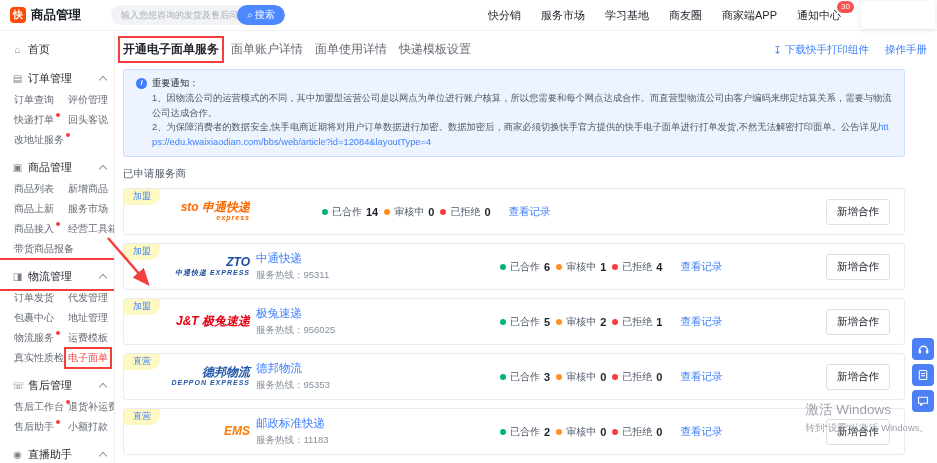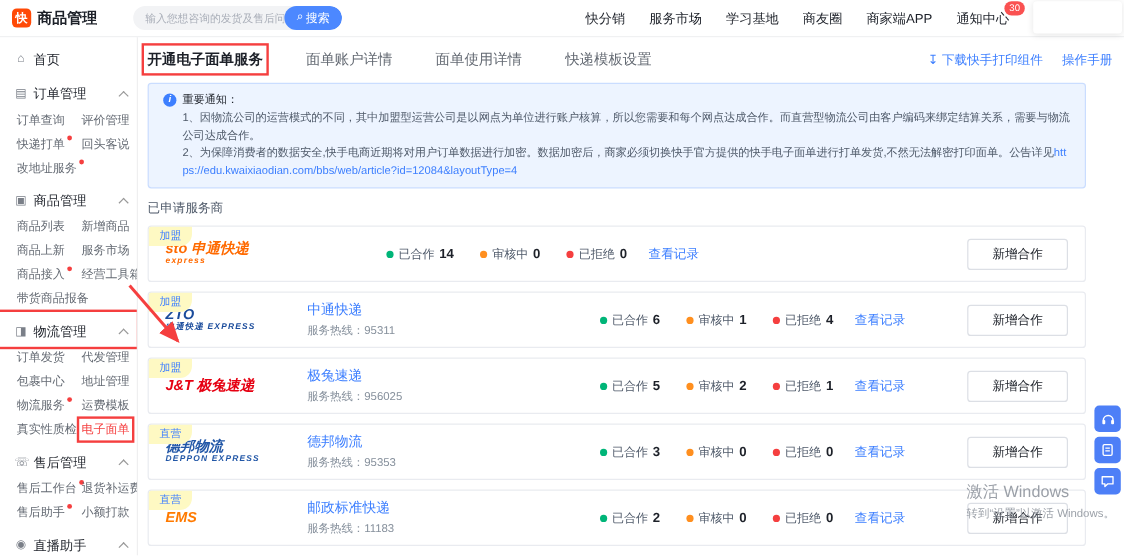--- a/index.html
+++ b/index.html
@@ -38,53 +38,53 @@
   .side-item{white-space:nowrap;cursor:pointer;position:relative;width:max-content;}
   .side-item.wide{grid-column:1 / span 2;}
   .side-item.dot::after{content:"";display:inline-block;width:4px;height:4px;border-radius:50%;
                         background:#F53F3F;vertical-align:top;margin:0 0 0 2px;}
   .side-item.act{color:#F53F3F;}
   .ann{outline:2px solid #F53F3F;outline-offset:0;}
   .ann2{outline:2px solid #F53F3F;outline-offset:2px;}
   
   .main{position:absolute;top:30px;left:115px;right:0;bottom:0;background:#fff;}
   .tabsrow{display:flex;align-items:center;padding:11px 10px 9px 8px;}
-  .tabs{display:flex;gap:36px;font-size:12px;color:#646A73;}
+  .tabs{display:flex;gap:12px;font-size:12px;color:#646A73;}
   .tab{cursor:pointer;white-space:nowrap;}
   .tab.active{color:#1D2129;font-weight:bold;}
   .tab.ann{outline:2px solid #F53F3F;outline-offset:3px;}
   .toolbar{margin-left:auto;display:flex;gap:16px;font-size:10.5px;color:#3D7FFF;align-items:center;}
   .tb-link{cursor:pointer;display:flex;align-items:center;gap:3px;white-space:nowrap;}
   .notice{margin:2px 32px 10px 8px;background:#EDF4FF;border:1px solid #CADDFF;border-radius:3px;
           padding:6px 12px 7px;font-size:9.3px;color:#4E5969;line-height:1.55;}
   .n-title{display:flex;align-items:center;gap:5px;color:#1D2129;margin-bottom:1px;}
   .info-ic{width:11px;height:11px;border-radius:50%;background:#3D7FFF;color:#fff;font-size:8px;
            font-style:italic;font-weight:bold;display:flex;align-items:center;justify-content:center;flex:none;}
   .n-line{padding-left:16px;}
   .n-link{color:#3D7FFF;word-break:break-all;cursor:pointer;text-decoration:none;}
   .sec-title{margin:0 8px 7px;font-size:10.5px;color:#4E5969;}
   .cards{margin:0 32px 0 8px;}
   .card{position:relative;height:45px;border:1px solid #E9EBF0;border-radius:3px;margin-bottom:8px;
         display:flex;align-items:center;background:#fff;}
   .tag{position:absolute;top:0;left:0;background:#fef9c3;color:#4080FF;font-size:9px;line-height:1;
        padding:3px 9px 4px;border-radius:2px 0 10px 0;}
-  .logo-box{width:112px;margin-left:14px;text-align:left;font-style:italic;font-weight:bold;line-height:1.15;}
+  .logo-box{width:112px;margin-left:14px;text-align:right;font-style:italic;font-weight:bold;line-height:1.15;}
   .logo-main{font-size:12px;white-space:nowrap;}
   .logo-sub{font-size:7px;letter-spacing:1px;white-space:nowrap;}
   .p-info{width:172px;margin-left:6px;}
   .p-name{color:#3D7FFF;font-size:11.5px;margin-bottom:3px;cursor:pointer;width:max-content;}
   .p-hot{color:#86909C;font-size:9.5px;}
-  .sts{display:flex;gap:22px;margin-left:72px;align-items:flex-end;}
+  .sts{display:flex;gap:6px;margin-left:72px;align-items:flex-end;}
   .st{display:flex;align-items:center;gap:4px;font-size:10px;color:#4E5969;white-space:nowrap;}
   .dotc{width:6px;height:6px;border-radius:50%;flex:none;}
   .dot-g{background:#00B578;}.dot-o{background:#FF8F1F;}.dot-r{background:#F53F3F;}
   .st-n{font-weight:bold;color:#1D2129;font-size:11px;}
   .view{color:#3D7FFF;font-size:10.5px;margin-left:18px;cursor:pointer;white-space:nowrap;}
   .addbtn{margin-left:auto;margin-right:14px;background:#fff;border:1px solid #DCDFE5;border-radius:3px;
-          font-size:10.5px;color:#1D2129;padding:5px 20px;cursor:pointer;white-space:nowrap;}
+          font-size:10.5px;color:#1D2129;padding:5px 10px;cursor:pointer;white-space:nowrap;}
   
   .floats{position:absolute;right:3px;top:338px;display:flex;flex-direction:column;gap:4px;z-index:40;}
   .fbtn{width:22px;height:22px;background:#4D7FF7;border:none;border-radius:4px;display:flex;
         align-items:center;justify-content:center;cursor:pointer;padding:0;}
   
   .arrow{position:absolute;left:98px;top:228px;z-index:60;pointer-events:none;}
   .watermark{position:absolute;right:8px;bottom:28px;color:#8A9099;opacity:.85;z-index:25;}
   .wm1{font-size:13.5px;}
   .wm2{font-size:9.5px;margin-top:3px;}
 </style>

